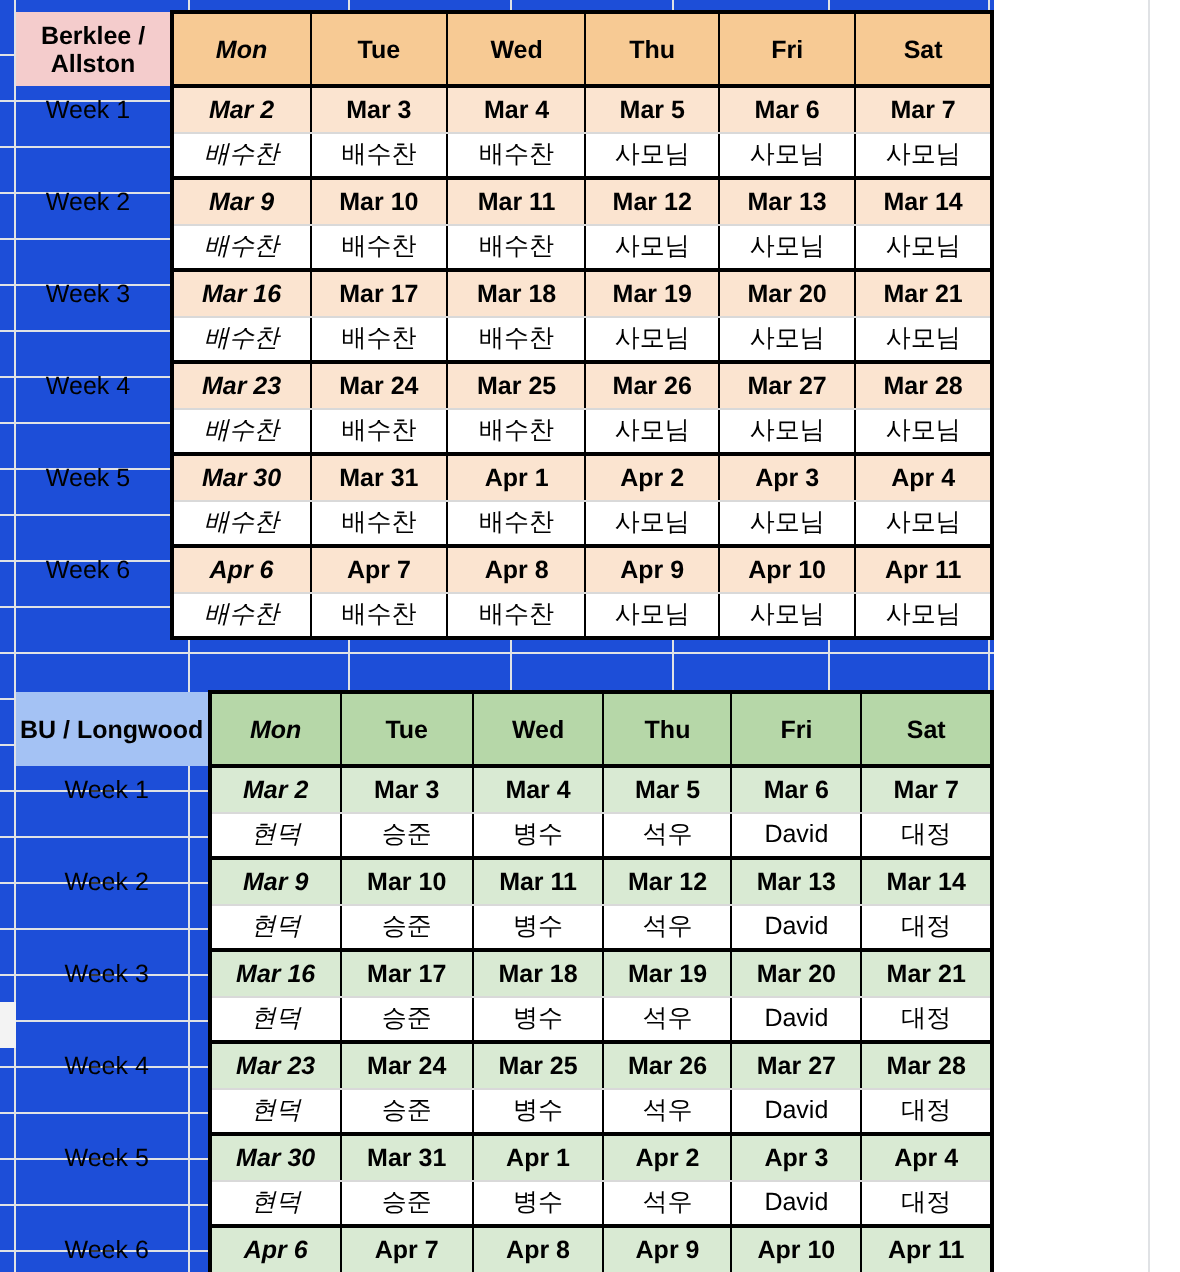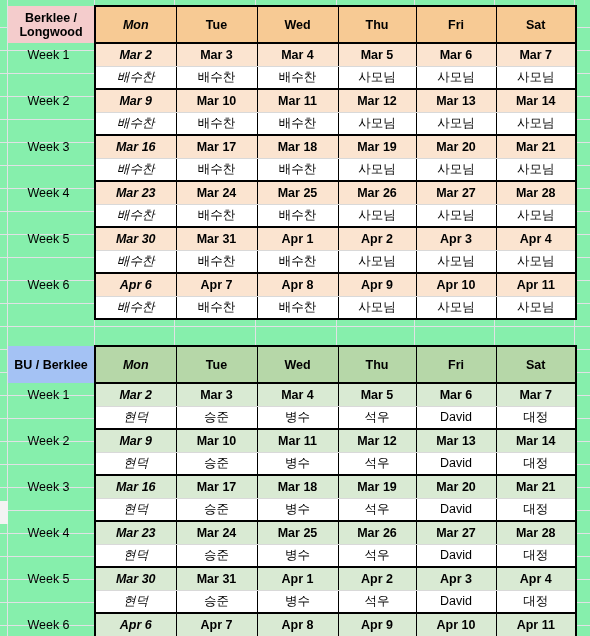--- a/index.html
+++ b/index.html
@@ -6,23 +6,23 @@
   html, body {
     margin: 0; padding: 0;
     width: 590px; height: 636px;
     background: #ffffff;
     font-family: "Liberation Sans", sans-serif;
     overflow: hidden;
   }
 
   #sheet {
     position: relative;
-    width: 590px;
+    width: 497px;
     height: 636px;
-    background: #86efac;
+    background: #1d4ed8;
   }
 
   
   .grid-layer { position: absolute; inset: 0; }
   .grid-row {
     position: absolute;
     left: 0; right: 0;
     border-bottom: 1px solid #e0e2e5;
   }
   .grid-col {
@@ -146,21 +146,21 @@
           <col style="width: 81px;">
           <col style="width: 81px;">
           <col style="width: 78px;">
           <col style="width: 80px;">
           <col style="width: 80px;">
         </colgroup>
         <tbody>
           <tr style="height: 37px;">
             <td class="corner corner-pink">
               <div>Berklee  /</div>
-              <div>Longwood</div>
+              <div>Allston</div>
             </td>
             <td class="dayhead gridcell thick-top dayhead-orange thick-left thick-bottom">Mon</td>
             <td class="dayhead gridcell thick-top dayhead-orange thick-bottom">Tue</td>
             <td class="dayhead gridcell thick-top dayhead-orange thick-bottom">Wed</td>
             <td class="dayhead gridcell thick-top dayhead-orange thick-bottom">Thu</td>
             <td class="dayhead gridcell thick-top dayhead-orange thick-bottom">Fri</td>
             <td class="dayhead gridcell thick-top dayhead-orange thick-right thick-bottom">Sat</td>
           </tr>
           <tr style="height: 23px;">
             <td class="wk">Week 1</td>
@@ -278,21 +278,21 @@
           <col style="width: 81px;">
           <col style="width: 81px;">
           <col style="width: 81px;">
           <col style="width: 78px;">
           <col style="width: 80px;">
           <col style="width: 80px;">
         </colgroup>
         <tbody>
           <tr style="height: 37px;">
             <td class="corner corner-blue">
-              <div>BU / Berklee</div>
+              <div>BU / Longwood</div>
             </td>
             <td class="dayhead gridcell thick-top dayhead-green thick-left thick-bottom">Mon</td>
             <td class="dayhead gridcell thick-top dayhead-green thick-bottom">Tue</td>
             <td class="dayhead gridcell thick-top dayhead-green thick-bottom">Wed</td>
             <td class="dayhead gridcell thick-top dayhead-green thick-bottom">Thu</td>
             <td class="dayhead gridcell thick-top dayhead-green thick-bottom">Fri</td>
             <td class="dayhead gridcell thick-top dayhead-green thick-right thick-bottom">Sat</td>
           </tr>
           <tr style="height: 23px;">
             <td class="wk">Week 1</td>

